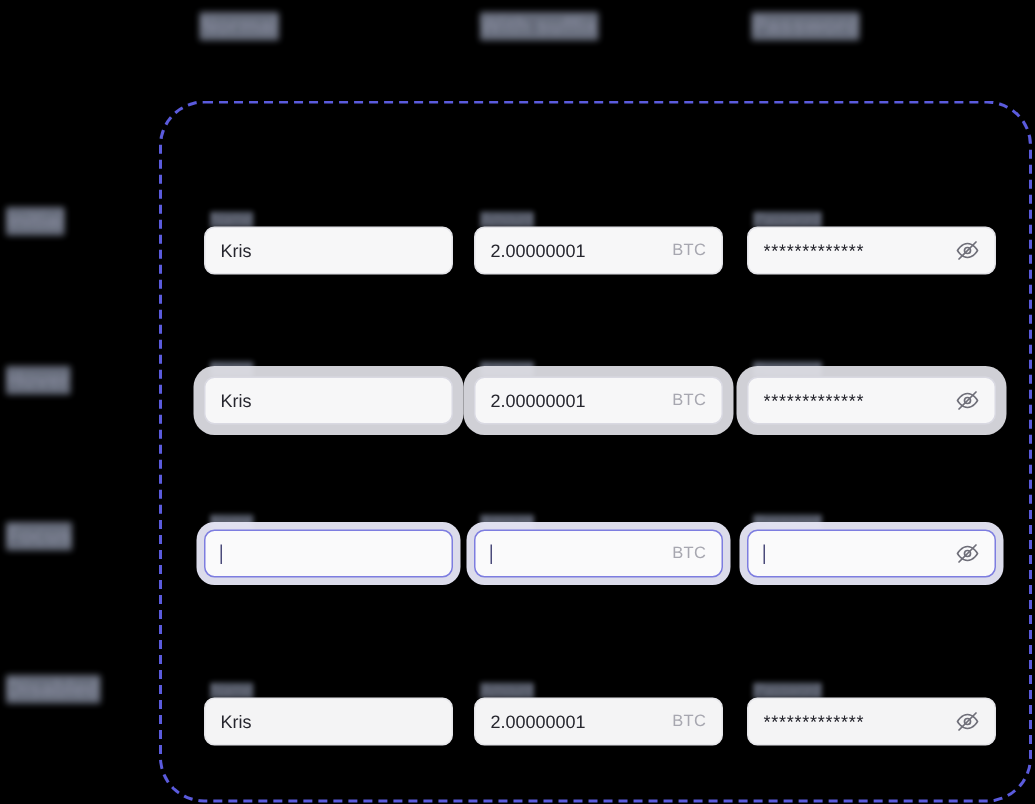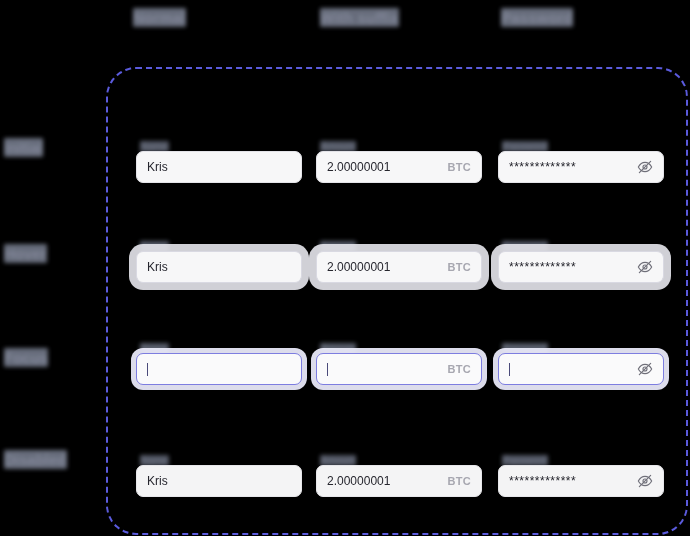--- a/index.html
+++ b/index.html
@@ -153,21 +153,20 @@
     background: #4a4a7a;
     vertical-align: -2px;
   }
 
   .suffix {
     font-size: 11px;
     color: #a7a7b0;
     margin-left: 8px;
     flex: 0 0 auto;
     letter-spacing: .3px;
-    font-weight: bold;
   }
 
   .eye-btn {
     flex: 0 0 auto;
     width: 16px;
     height: 16px;
     margin-left: 6px;
     display: flex;
     align-items: center;
     justify-content: center;

